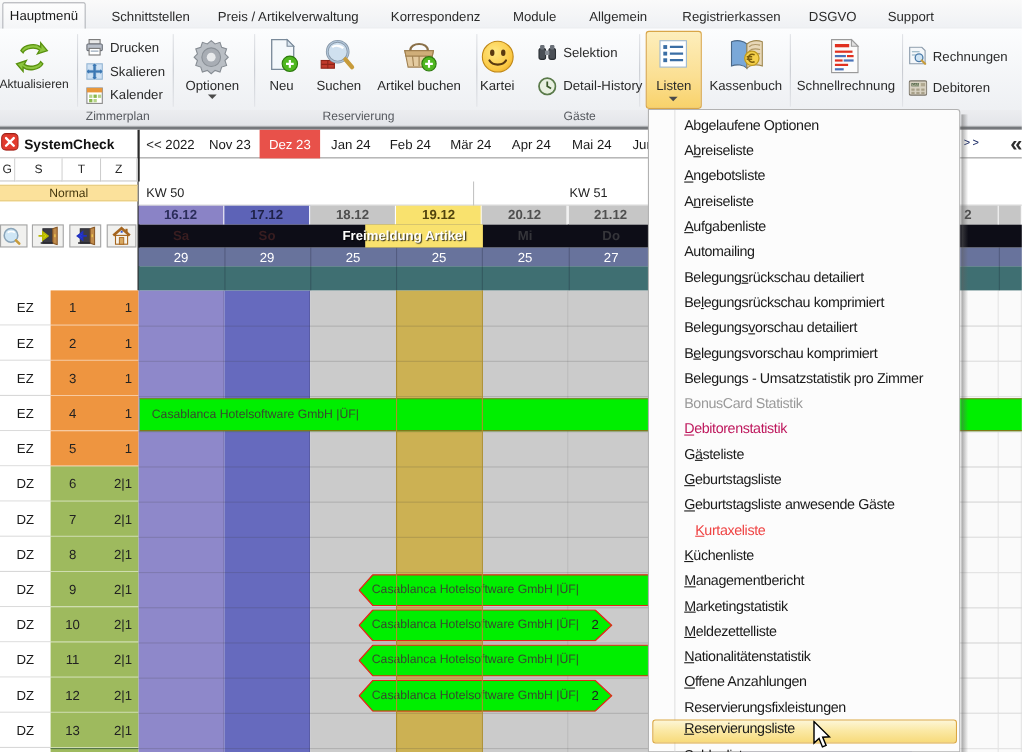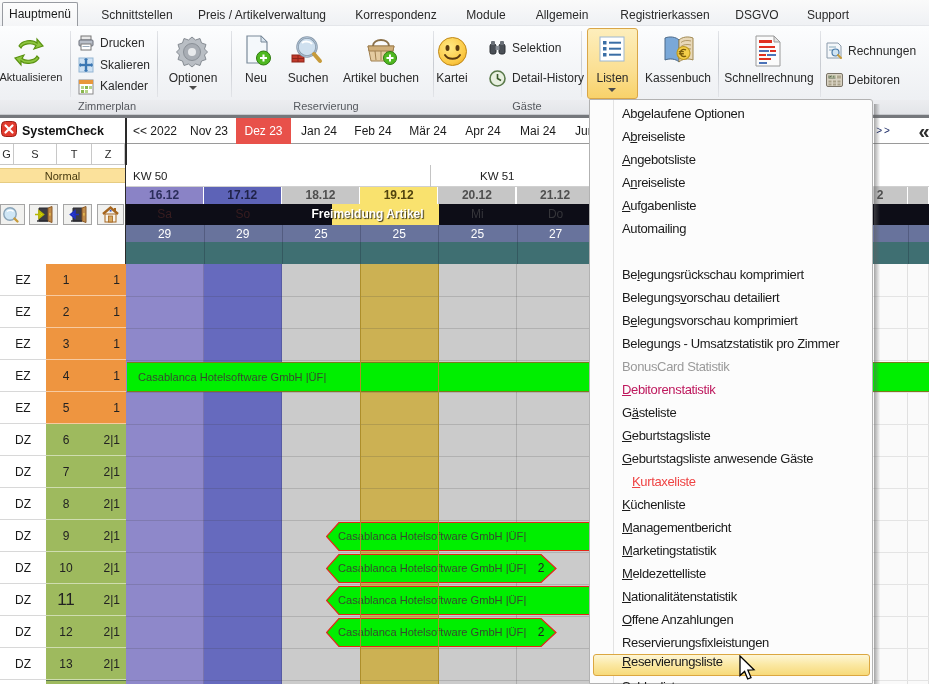--- a/index.html
+++ b/index.html
@@ -18,21 +18,21 @@
 .biglabel{position:absolute;top:71px;height:14px;font-size:12px;color:#2a2a2a;text-align:center}
 .smalllabel{position:absolute;height:14px;font-size:12px;color:#2a2a2a}
 .dropdownarrow{position:absolute;width:0;height:0;border-left:4px solid transparent;border-right:4px solid transparent;border-top:4px solid #4a4a4a}
 
 #navbar{left:0;top:118px;width:929px;height:26px;background:#fff;border-bottom:1px solid #9a9a9a}
 .mon{position:absolute;top:118px;height:26px;line-height:26px;font-size:12px;color:#1a1a1a;text-align:center}
 #dez{position:absolute;left:236px;top:118px;width:55px;height:26px;background:#e8514a;color:#fff;font-size:12px;line-height:26px;text-align:center}
 
 .cell{position:absolute;font-size:11px;color:#2a2a2a;text-align:center;border:1px solid #c8c8c8;border-top:none;border-left:none;background:#fff}
 .datecell{position:absolute;top:187px;height:17px;font-size:12px;font-weight:bold;text-align:center;line-height:17px;border-right:1px solid #fff}
-.daycell{position:absolute;top:204px;height:21px;font-size:12px;font-weight:normal;text-align:center;line-height:21px;color:#39272c}
+.daycell{position:absolute;top:204px;height:21px;font-size:12px;font-weight:bold;text-align:center;line-height:21px;color:#39272c}
 .numcell{position:absolute;top:225px;height:18px;font-size:12px;text-align:center;line-height:18px;color:#fff}
 
 #menu{left:589px;top:99px;width:284px;height:585px;background:#fcfcfc;border:1px solid #b2b2b2;border-radius:0 3px 0 0}
 #menushadow{left:874px;top:104px;width:6px;height:580px;background:linear-gradient(90deg,rgba(95,95,95,0.55),rgba(120,120,120,0.02))}
 .mi{position:absolute;left:33px;height:23px;line-height:23px;font-size:13px;letter-spacing:-0.35px;color:#1a1a1a;white-space:pre}
 .mi u{text-decoration:underline}
 </style></head><body>
 
 <div class="abs" id="tabbar"></div>
 <div id="activetab">Hauptmenü</div>
@@ -291,21 +291,21 @@
 <div class="abs" style="left:0;top:520px;width:46px;height:32px;background:#fff;border-bottom:1px solid #d8d8d8;font-size:12px;color:#1a1a1a;text-align:center;line-height:32px">DZ</div>
 <div class="abs" style="left:46px;top:520px;width:80px;height:32px;background:#9eba5e;border-bottom:1px solid rgba(255,255,255,0.5);"></div>
 <div class="abs" style="left:46px;top:520px;width:40px;height:32px;font-size:12px;color:#222;text-align:center;line-height:32px">9</div>
 <div class="abs" style="left:86px;top:520px;width:34px;height:32px;font-size:12px;color:#222;text-align:right;line-height:32px">2|1</div>
 <div class="abs" style="left:0;top:552px;width:46px;height:32px;background:#fff;border-bottom:1px solid #d8d8d8;font-size:12px;color:#1a1a1a;text-align:center;line-height:32px">DZ</div>
 <div class="abs" style="left:46px;top:552px;width:80px;height:32px;background:#9eba5e;border-bottom:1px solid rgba(255,255,255,0.5);"></div>
 <div class="abs" style="left:46px;top:552px;width:40px;height:32px;font-size:12px;color:#222;text-align:center;line-height:32px">10</div>
 <div class="abs" style="left:86px;top:552px;width:34px;height:32px;font-size:12px;color:#222;text-align:right;line-height:32px">2|1</div>
 <div class="abs" style="left:0;top:584px;width:46px;height:32px;background:#fff;border-bottom:1px solid #d8d8d8;font-size:12px;color:#1a1a1a;text-align:center;line-height:32px">DZ</div>
 <div class="abs" style="left:46px;top:584px;width:80px;height:32px;background:#9eba5e;border-bottom:1px solid rgba(255,255,255,0.5);"></div>
-<div class="abs" style="left:46px;top:584px;width:40px;height:32px;font-size:17px;color:#222;text-align:center;line-height:32px">11</div>
+<div class="abs" style="left:46px;top:584px;width:40px;height:32px;font-size:12px;color:#222;text-align:center;line-height:32px">11</div>
 <div class="abs" style="left:86px;top:584px;width:34px;height:32px;font-size:12px;color:#222;text-align:right;line-height:32px">2|1</div>
 <div class="abs" style="left:0;top:616px;width:46px;height:32px;background:#fff;border-bottom:1px solid #d8d8d8;font-size:12px;color:#1a1a1a;text-align:center;line-height:32px">DZ</div>
 <div class="abs" style="left:46px;top:616px;width:80px;height:32px;background:#9eba5e;border-bottom:1px solid rgba(255,255,255,0.5);"></div>
 <div class="abs" style="left:46px;top:616px;width:40px;height:32px;font-size:12px;color:#222;text-align:center;line-height:32px">12</div>
 <div class="abs" style="left:86px;top:616px;width:34px;height:32px;font-size:12px;color:#222;text-align:right;line-height:32px">2|1</div>
 <div class="abs" style="left:0;top:648px;width:46px;height:32px;background:#fff;border-bottom:1px solid #d8d8d8;font-size:12px;color:#1a1a1a;text-align:center;line-height:32px">DZ</div>
 <div class="abs" style="left:46px;top:648px;width:80px;height:32px;background:#9eba5e;border-bottom:1px solid rgba(255,255,255,0.5);"></div>
 <div class="abs" style="left:46px;top:648px;width:40px;height:32px;font-size:12px;color:#222;text-align:center;line-height:32px">13</div>
 <div class="abs" style="left:86px;top:648px;width:34px;height:32px;font-size:12px;color:#222;text-align:right;line-height:32px">2|1</div>
 
@@ -360,21 +360,21 @@
 <div class="abs" style="left:516.5px;top:225px;width:1px;height:39px;background:rgba(20,25,45,0.25)"></div>
 <div class="abs" style="left:594.7px;top:225px;width:1px;height:39px;background:rgba(20,25,45,0.25)"></div>
 <div class="abs" style="left:672.9px;top:225px;width:1px;height:39px;background:rgba(20,25,45,0.25)"></div>
 <div class="abs" style="left:751.1px;top:225px;width:1px;height:39px;background:rgba(20,25,45,0.25)"></div>
 <div class="abs" style="left:829.3px;top:225px;width:1px;height:39px;background:rgba(20,25,45,0.25)"></div>
 <div class="abs" style="left:907.5px;top:225px;width:1px;height:39px;background:rgba(20,25,45,0.25)"></div>
 
 <div class="abs" style="left:126px;top:165px;width:803px;height:22px;background:#fff;border-bottom:1px solid #d0d0d0"></div>
 <div class="abs" style="left:430px;top:165px;width:1px;height:22px;background:#c4c4c4"></div>
 <div class="abs" style="left:133px;top:165px;height:22px;line-height:22px;font-size:11.5px;color:#222">KW 50</div>
-<div class="abs" style="left:480px;top:165px;width:110px;height:22px;line-height:22px;font-size:11.5px;color:#222;text-align:left">KW 51</div>
+<div class="abs" style="left:480px;top:165px;width:110px;height:22px;line-height:22px;font-size:11.5px;color:#222;text-align:center">KW 51</div>
 <div class="datecell" style="left:125.5px;width:78.2px;background:#8a83c6;color:#2b2d5a">16.12</div>
 <div class="daycell" style="left:125.5px;width:78.2px;color:#381d20">Sa</div>
 <div class="numcell" style="left:125.5px;width:78.2px">29</div>
 <div class="datecell" style="left:203.7px;width:78.2px;background:#5d63b7;color:#1f2248">17.12</div>
 <div class="daycell" style="left:203.7px;width:78.2px;color:#381d20">So</div>
 <div class="numcell" style="left:203.7px;width:78.2px">29</div>
 <div class="datecell" style="left:281.9px;width:78.2px;background:#c6c6c6;color:#4f4f4f">18.12</div>
 <div class="numcell" style="left:281.9px;width:78.2px">25</div>
 <div class="datecell" style="left:360.1px;width:78.2px;background:#f9e26e;color:#51430e">19.12</div>
 <div class="numcell" style="left:360.1px;width:78.2px">25</div>
@@ -426,20 +426,21 @@
 <div class="abs" id="menu"></div>
 <div class="abs" style="left:613px;top:100px;width:1px;height:583px;background:#e2e2e2"></div>
 <div class="abs" style="left:589px;top:99px;width:284px;height:585px;overflow:hidden">
 <div class="abs" style="left:3.5px;top:555px;width:277px;height:22px;border:1px solid #dba741;border-radius:3px;background:linear-gradient(#fdf6d7,#fbe9a6 45%,#f7da7a)"></div>
 <div class="mi" style="left:33px;top:2.5px;color:#1a1a1a">Abgelaufene Optionen</div>
 <div class="mi" style="left:33px;top:25.5px;color:#1a1a1a">A<u>b</u>reiseliste</div>
 <div class="mi" style="left:33px;top:48.5px;color:#1a1a1a"><u>A</u>ngebotsliste</div>
 <div class="mi" style="left:33px;top:71.5px;color:#1a1a1a">A<u>n</u>reiseliste</div>
 <div class="mi" style="left:33px;top:94.5px;color:#1a1a1a"><u>A</u>ufgabenliste</div>
 <div class="mi" style="left:33px;top:117.5px;color:#1a1a1a">Automailing</div>
+<div class="mi" style="left:33px;top:140.5px;color:#1a1a1a">Belegung<u>s</u>rückschau detailiert</div>
 <div class="mi" style="left:33px;top:163.5px;color:#1a1a1a">Be<u>l</u>egungsrückschau komprimiert</div>
 <div class="mi" style="left:33px;top:186.5px;color:#1a1a1a">Belegungs<u>v</u>orschau detailiert</div>
 <div class="mi" style="left:33px;top:209.5px;color:#1a1a1a">B<u>e</u>legungsvorschau komprimiert</div>
 <div class="mi" style="left:33px;top:232.5px;color:#1a1a1a">Belegungs - Umsatzstatistik pro Zimmer</div>
 <div class="mi" style="left:33px;top:255.5px;color:#9a9a9a">BonusCard Statistik</div>
 <div class="mi" style="left:33px;top:278.5px;color:#be185d"><u>D</u>ebitorenstatistik</div>
 <div class="mi" style="left:33px;top:301.5px;color:#1a1a1a">G<u>ä</u>steliste</div>
 <div class="mi" style="left:33px;top:324.5px;color:#1a1a1a"><u>G</u>eburtstagsliste</div>
 <div class="mi" style="left:33px;top:347.5px;color:#1a1a1a"><u>G</u>eburtstagsliste anwesende Gäste</div>
 <div class="mi" style="left:43px;top:370.5px;color:#ef4444"><u>K</u>urtaxeliste</div>

